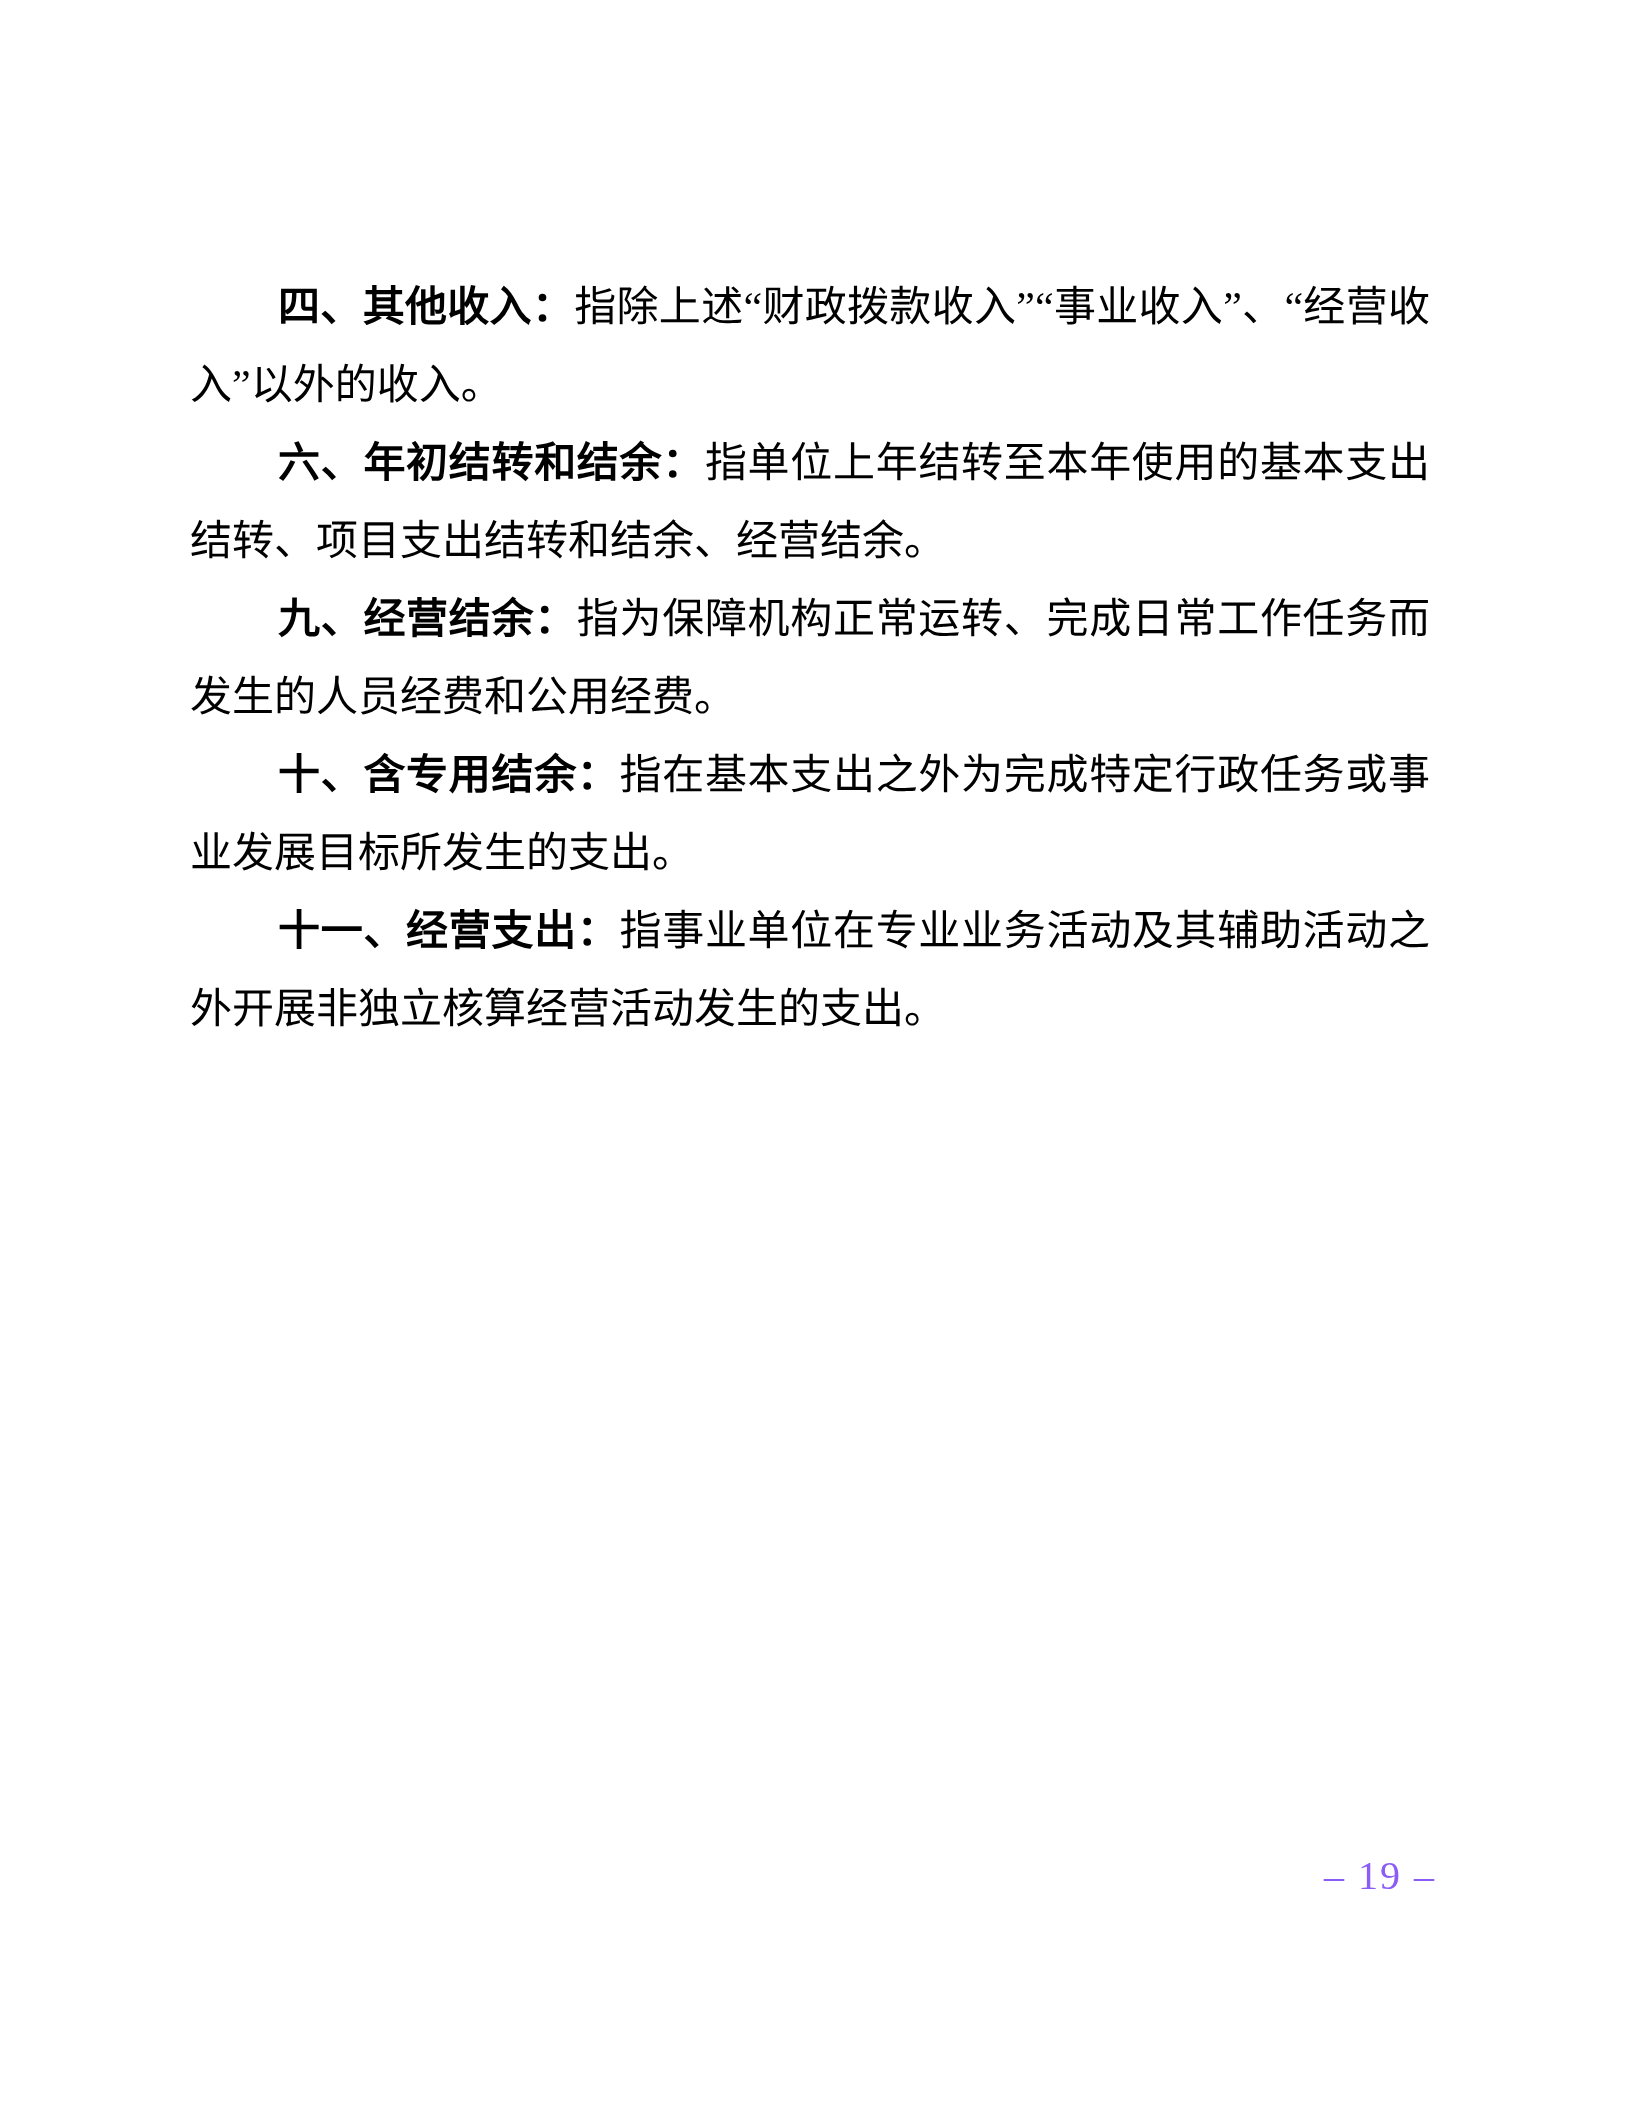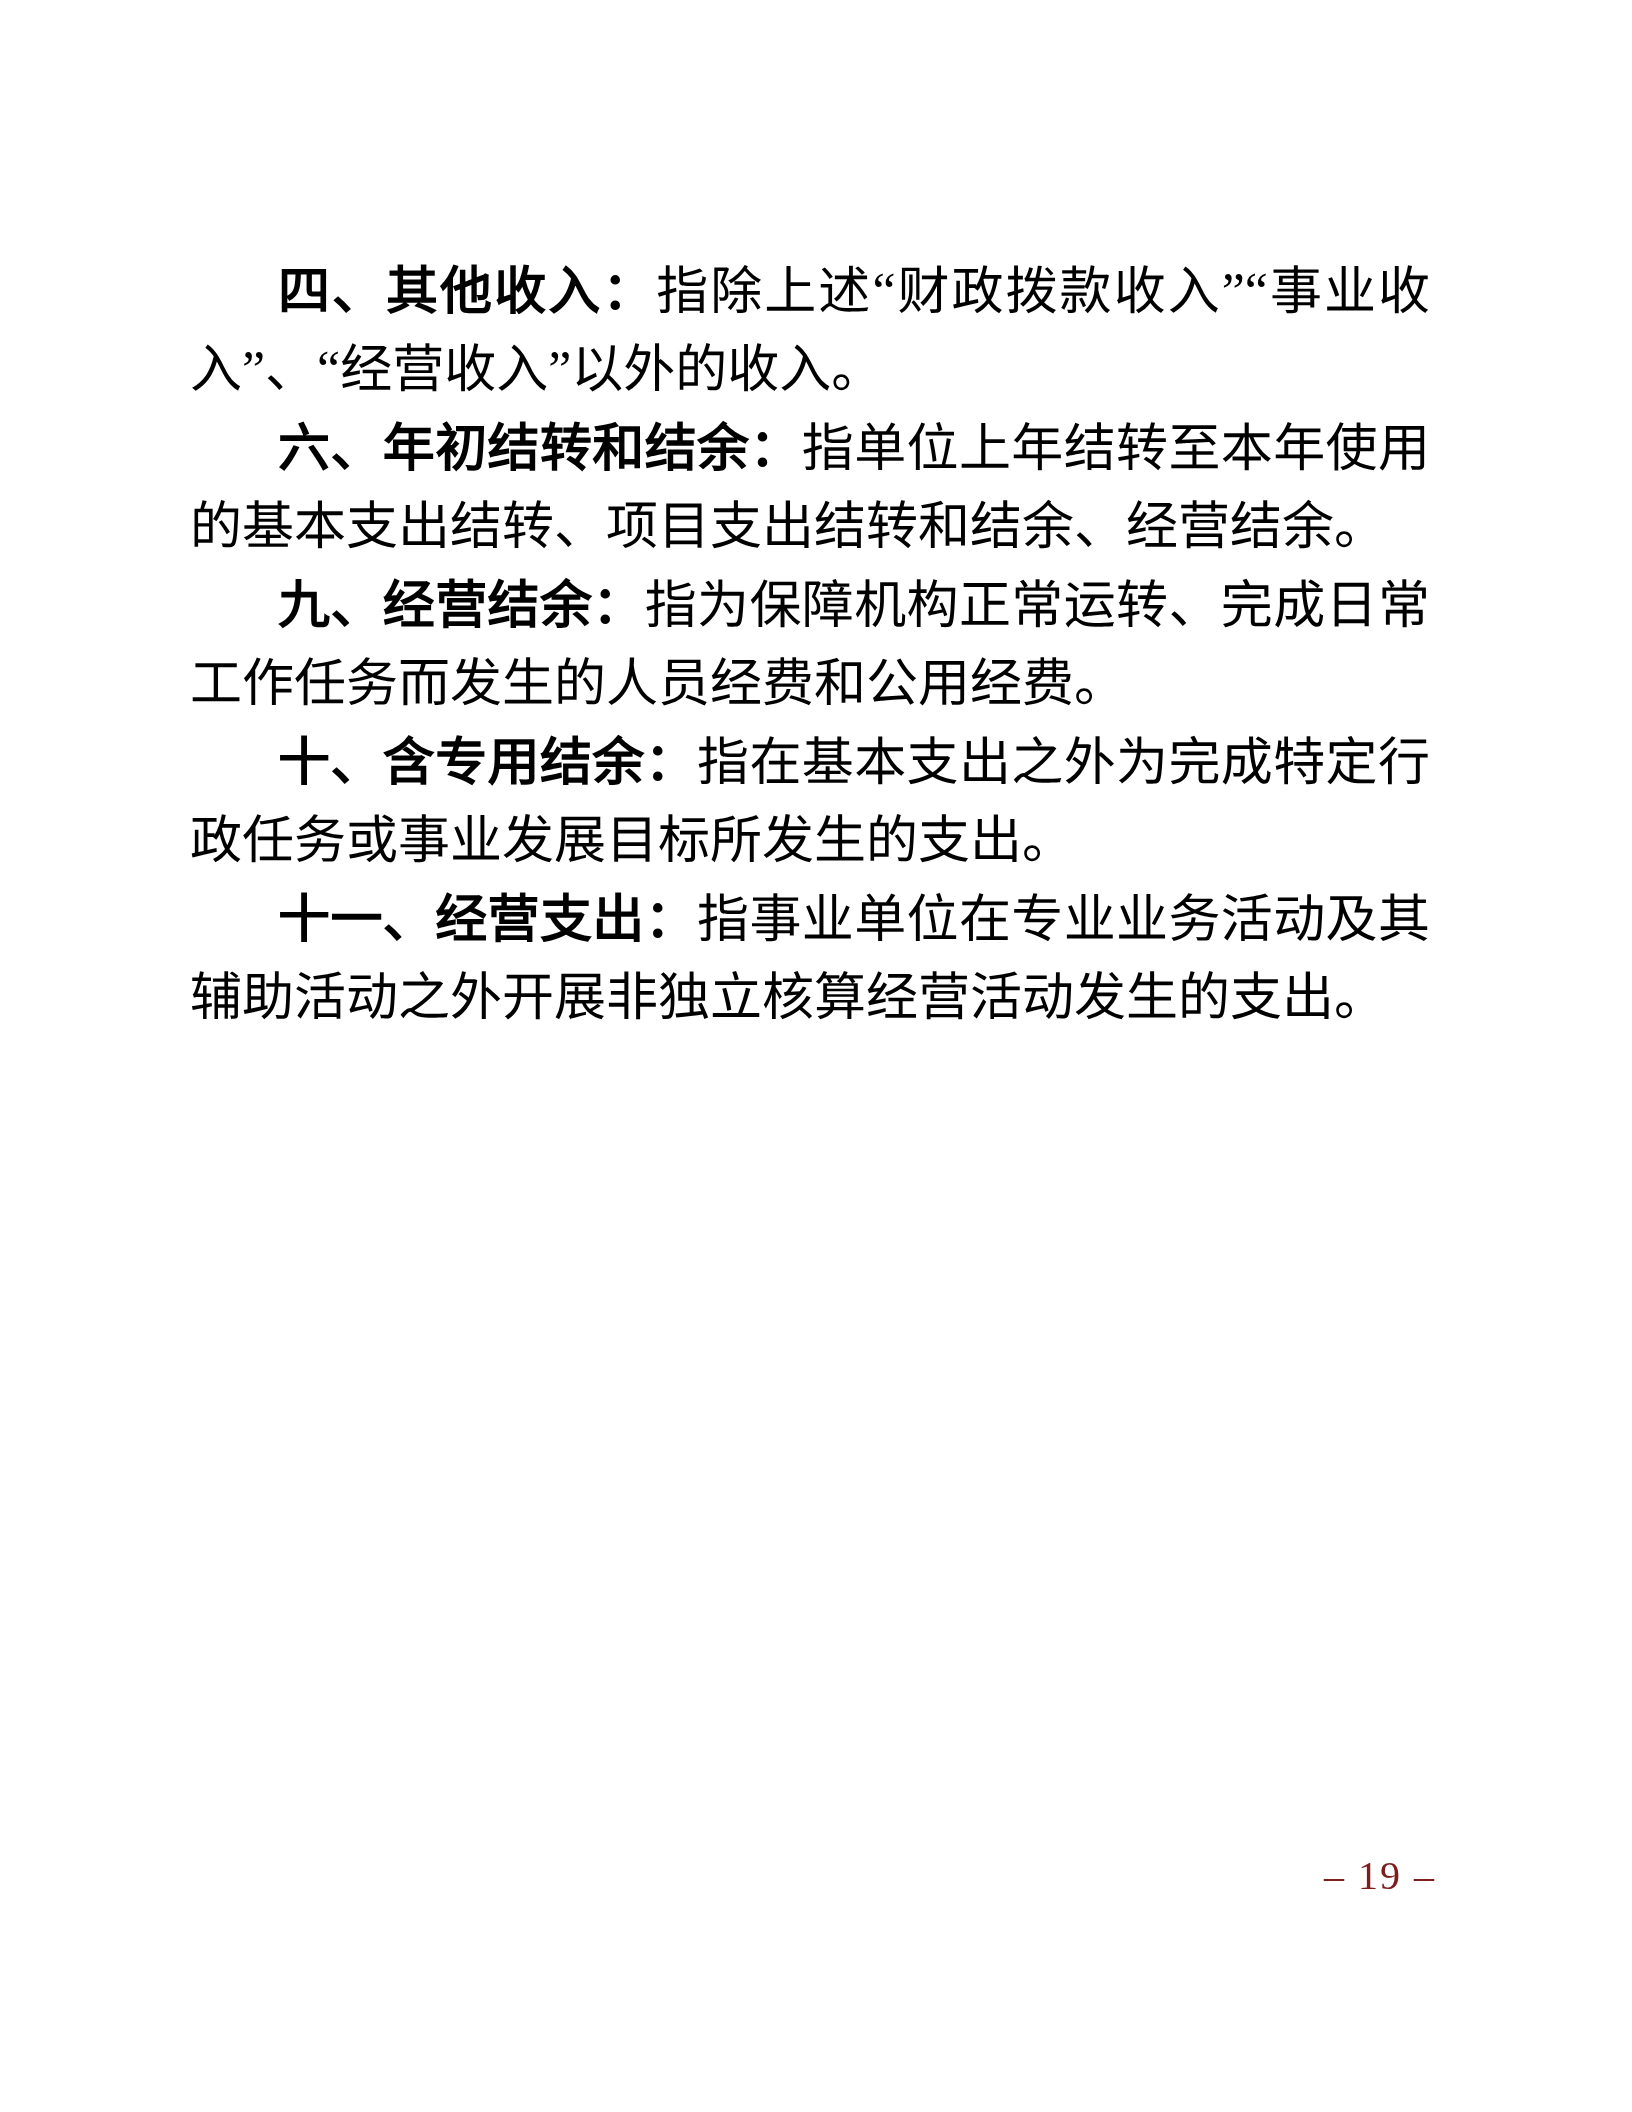--- a/index.html
+++ b/index.html
@@ -10,23 +10,23 @@
     width: 1632px;
     height: 2112px;
     position: relative;
     background: #ffffff;
     color: #000000;
     overflow: hidden;
   }
   .content {
     position: absolute;
     left: 190px;
-    top: 252px;
+    top: 268px;
     width: 1240px;
-    font-size: 52px;
+    font-size: 42px;
     line-height: 78px;
     font-family: "Liberation Serif", "DejaVu Serif", serif;
   }
   .para {
     margin: 0;
     padding: 0;
     text-indent: 88px;
     text-align: justify;
     text-justify: inter-ideograph;
   }
@@ -37,21 +37,21 @@
   .definition {
     font-weight: normal;
   }
   .page-number {
     position: absolute;
     top: 1852px;
     right: 196px;
     font-size: 40px;
     letter-spacing: 2px;
     font-family: "Liberation Serif", "DejaVu Serif", serif;
-    color: #7f1d1d;
+    color: #8b5cf6;
   }
 </style>
 </head>
 <body>
 
 <div class="page">
   <div class="content">
       <p class="para"><span class="term">四、其他收入：</span><span class="definition">指除上述“财政拨款收入”“事业收入”、“经营收入”以外的收入。</span></p>
       <p class="para"><span class="term">六、年初结转和结余：</span><span class="definition">指单位上年结转至本年使用的基本支出结转、项目支出结转和结余、经营结余。</span></p>
       <p class="para"><span class="term">九、经营结余：</span><span class="definition">指为保障机构正常运转、完成日常工作任务而发生的人员经费和公用经费。</span></p>

